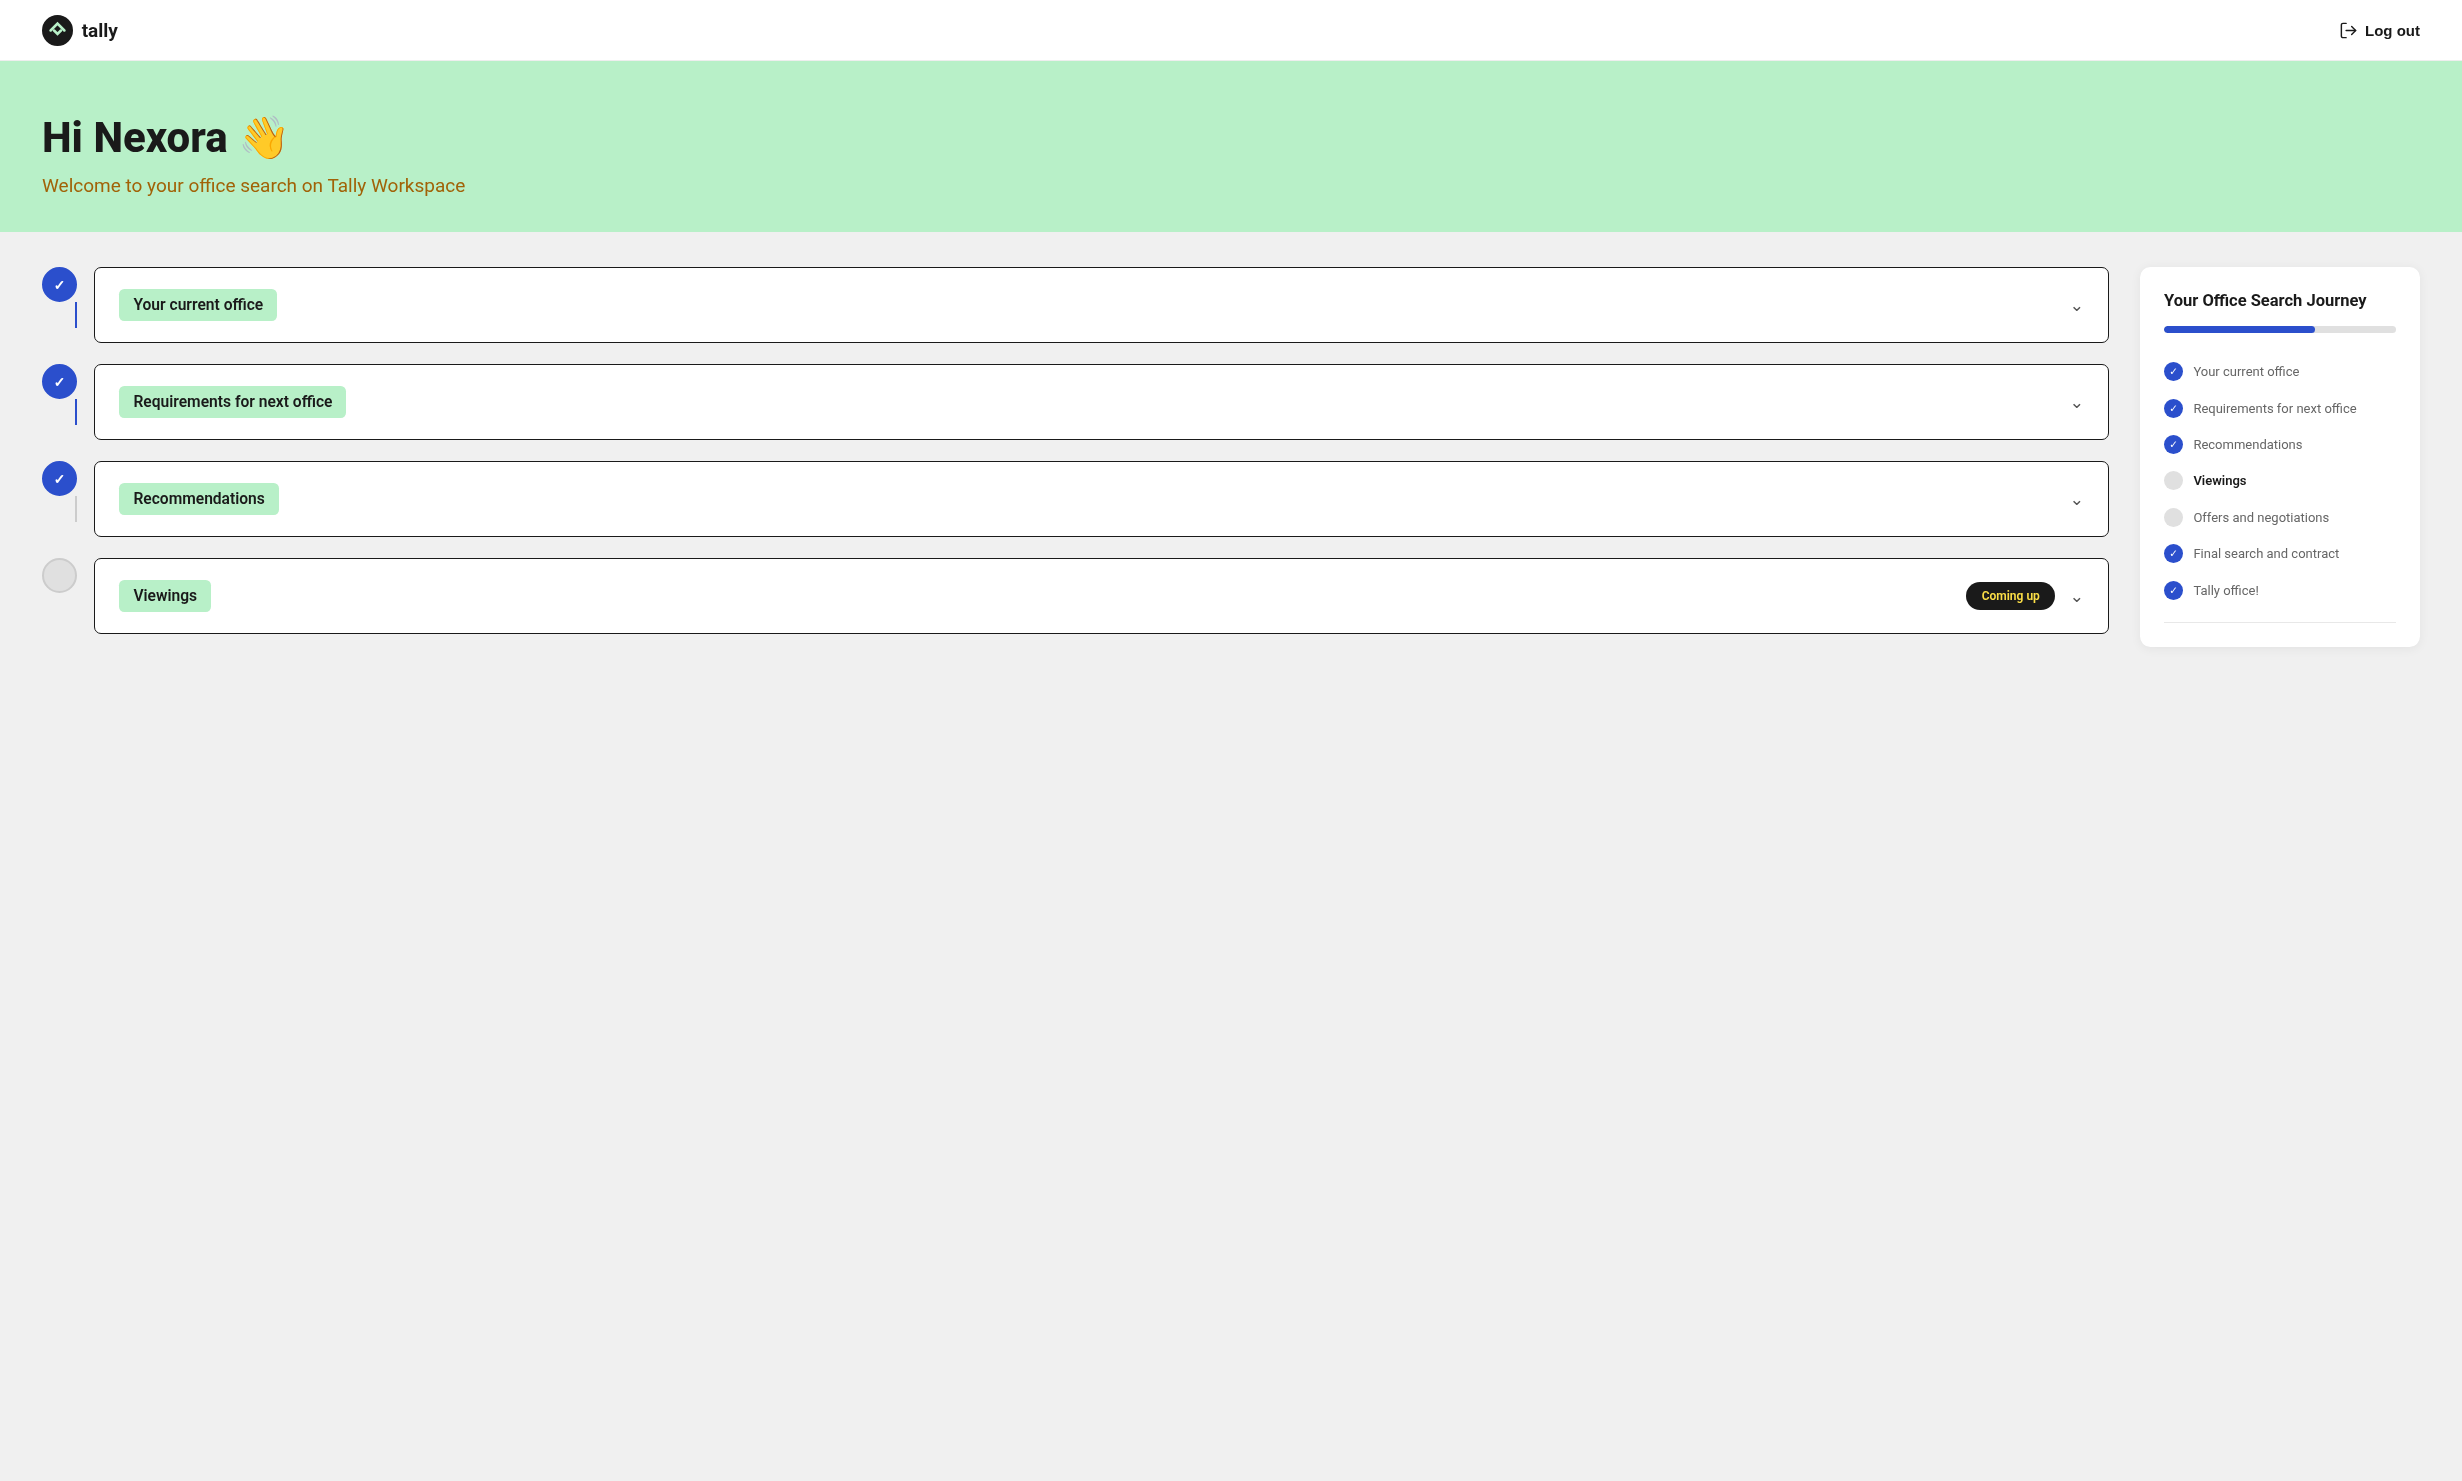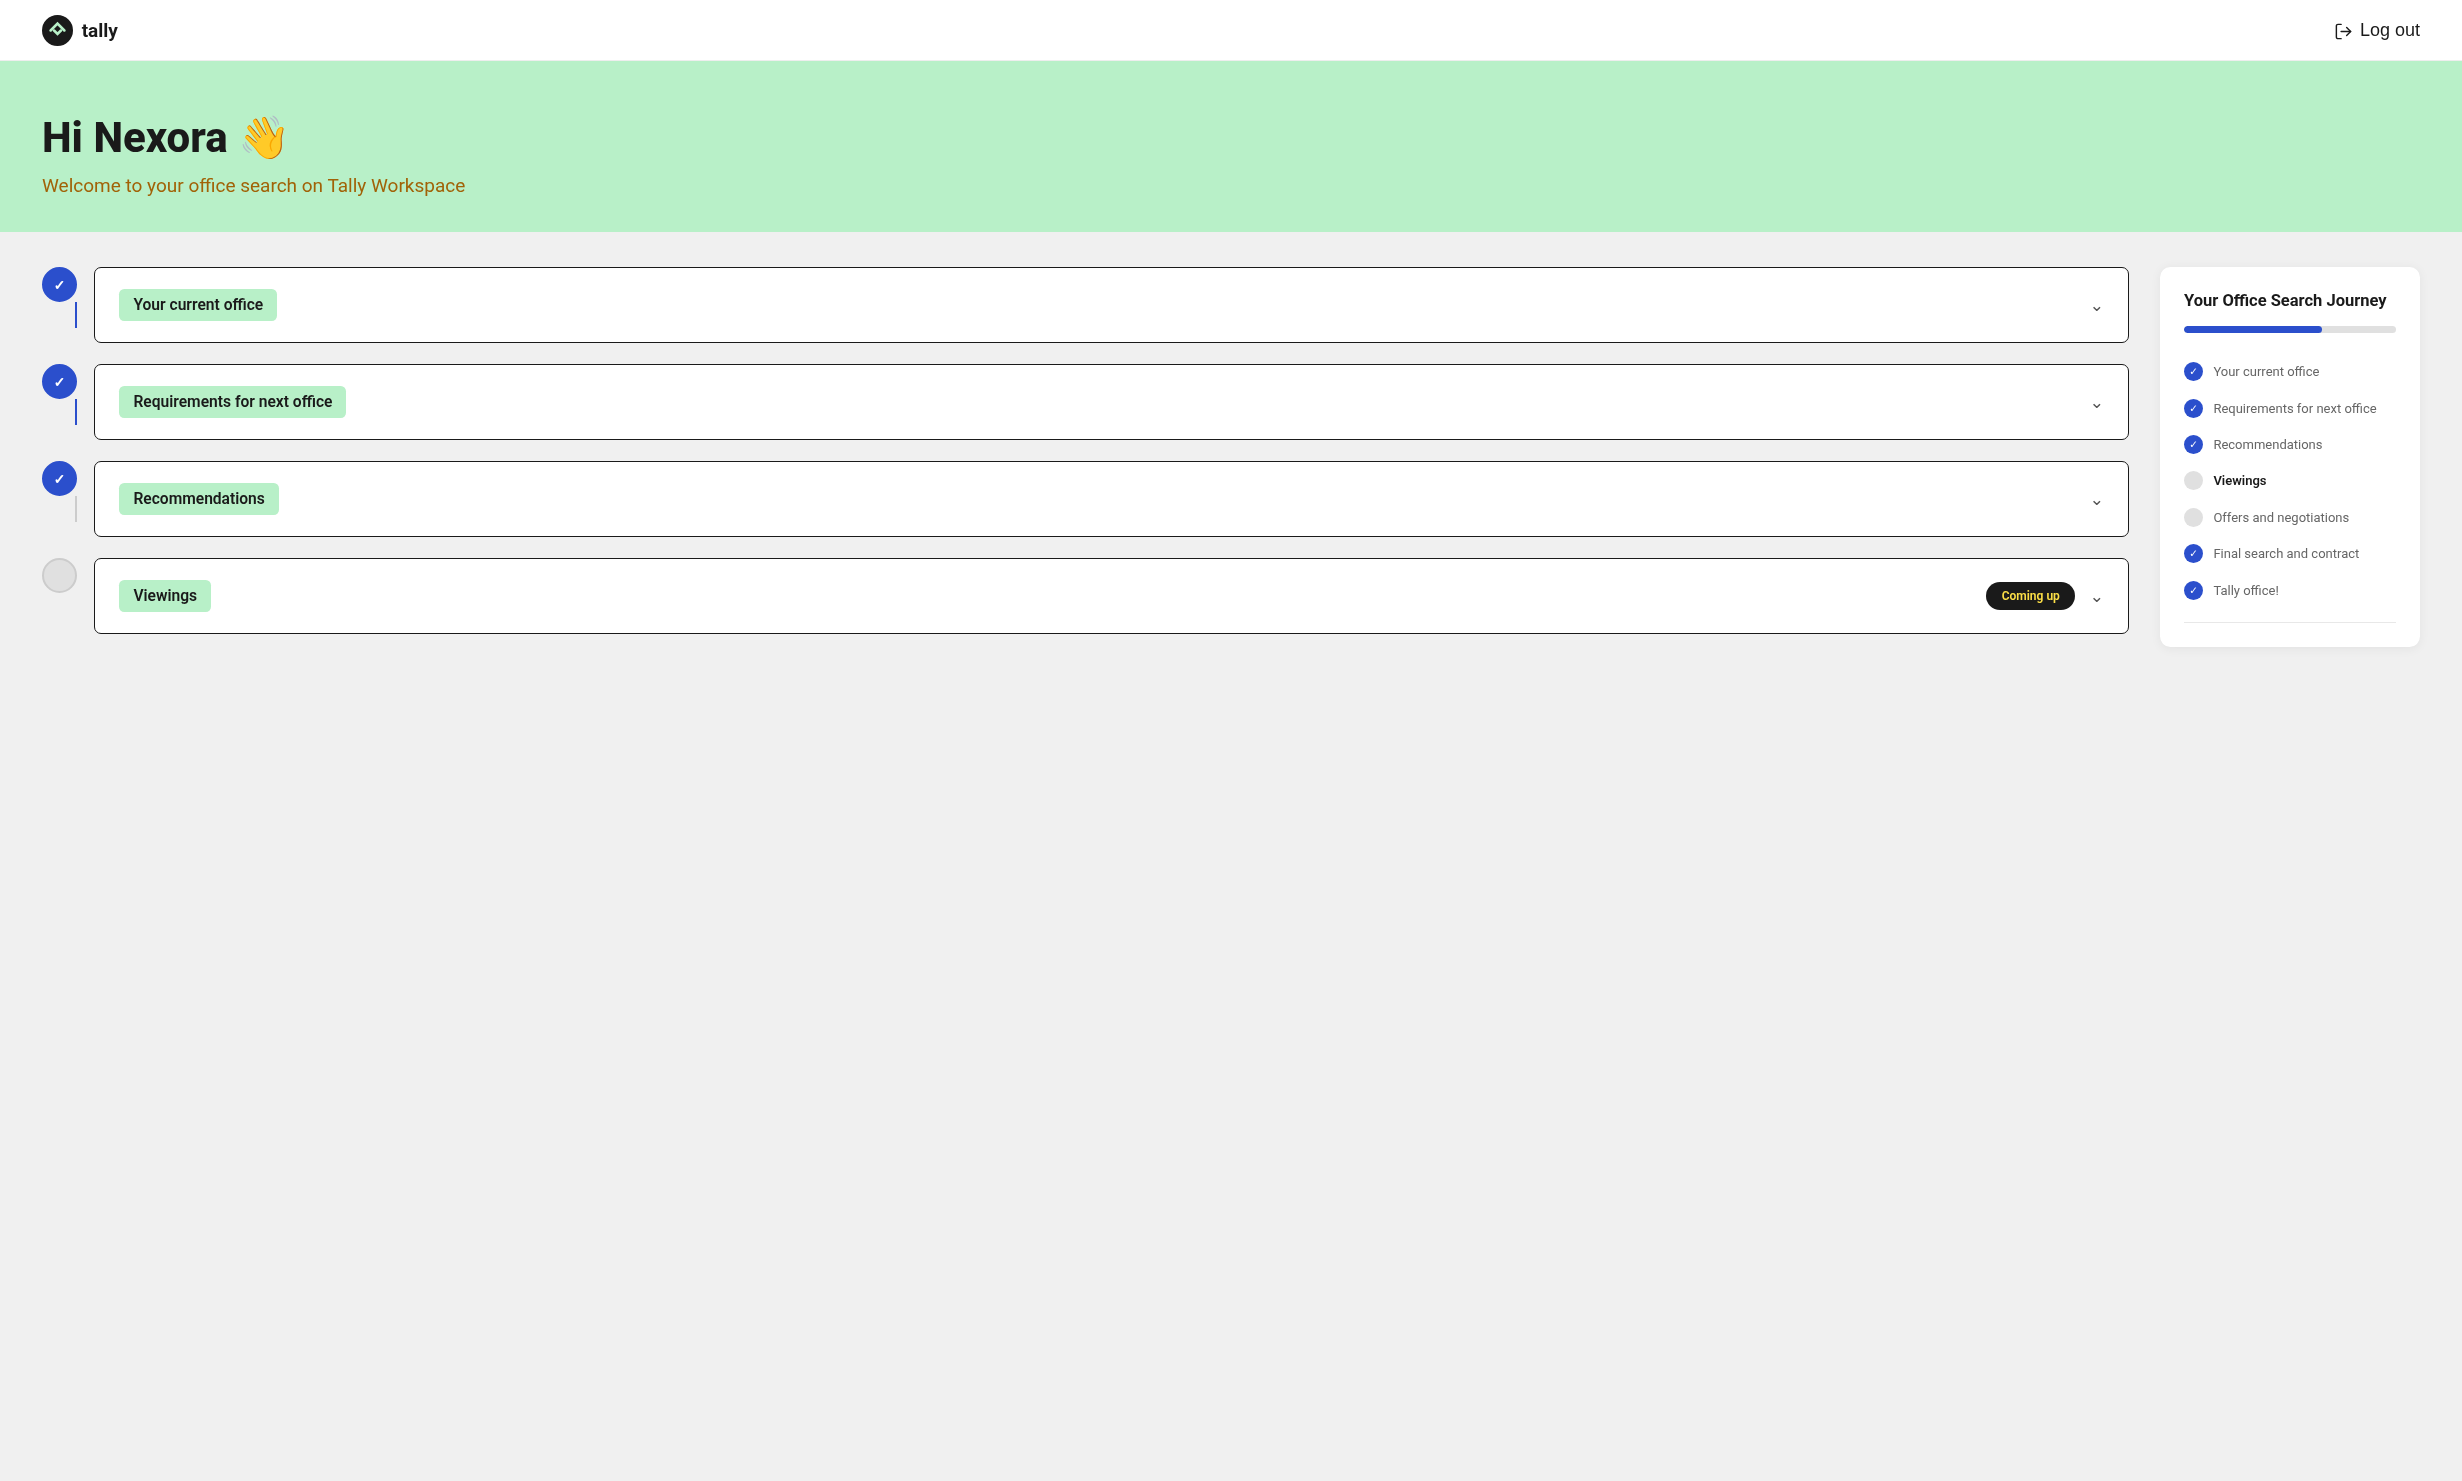--- a/index.html
+++ b/index.html
@@ -24,28 +24,28 @@
       width: 31px;
       height: 31px;
     }
     .logo-text {
       font-size: 19px;
       font-weight: 700;
       color: #1a1a1a;
     }
     .logout-btn {
       display: flex;
-      align-items: flex-end;
+      align-items: center;
       gap: 7px;
       background: none;
       border: none;
       cursor: pointer;
-      font-size: 18px;
-      color: #1a1a1a;
-      font-weight: 400;
+      font-size: 15px;
+      color: #1a1a1a;
+      font-weight: 700;
     }
 
     
     .hero {
       background: #b8f0c8;
       padding: 52px 42px 35px 42px;
     }
     .hero-title {
       font-size: 42px;
       font-weight: 800;
@@ -136,21 +136,21 @@
     }
 
     .chevron-icon {
       color: #555;
       font-size: 17.4px;
       font-weight: 300;
     }
 
     
     .journey-sidebar {
-      width: 260px;
+      width: 280px;
       background: #fff;
       border-radius: 10.4px;
       padding: 24px 24px;
       box-shadow: 0 1.7px 10.4px rgba(0,0,0,0.06);
       flex-shrink: 0;
     }
 
     .journey-title {
       font-size: 16.5px;
       font-weight: 700;

